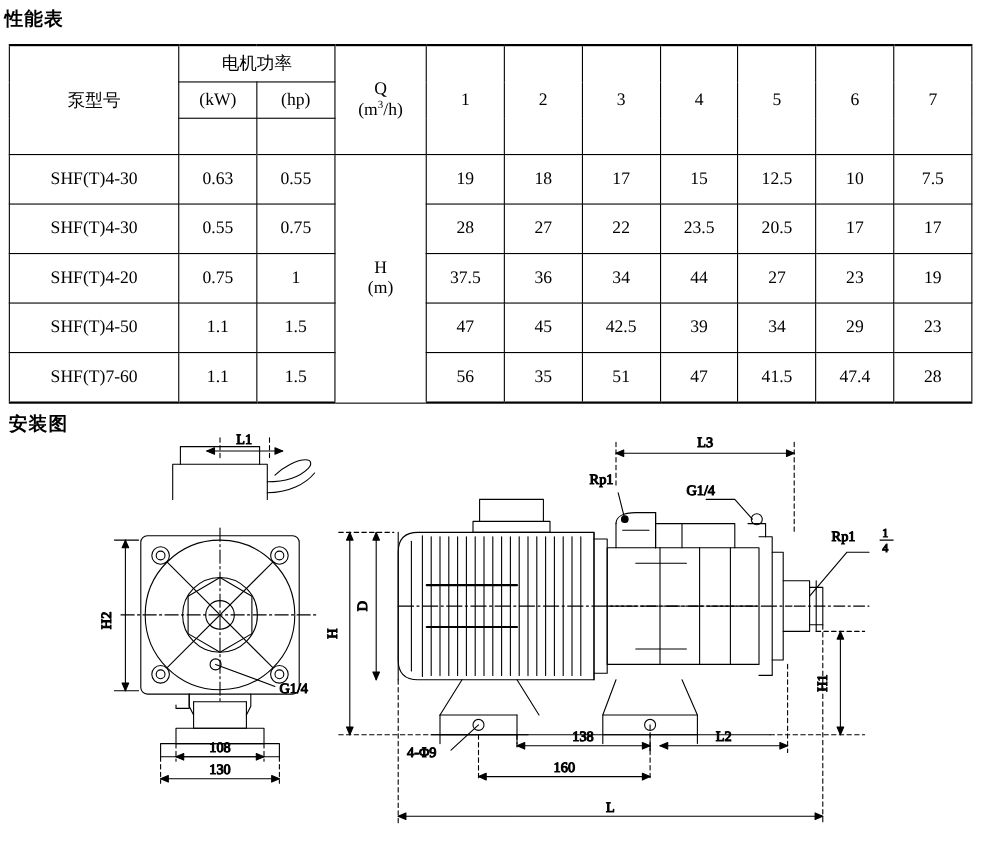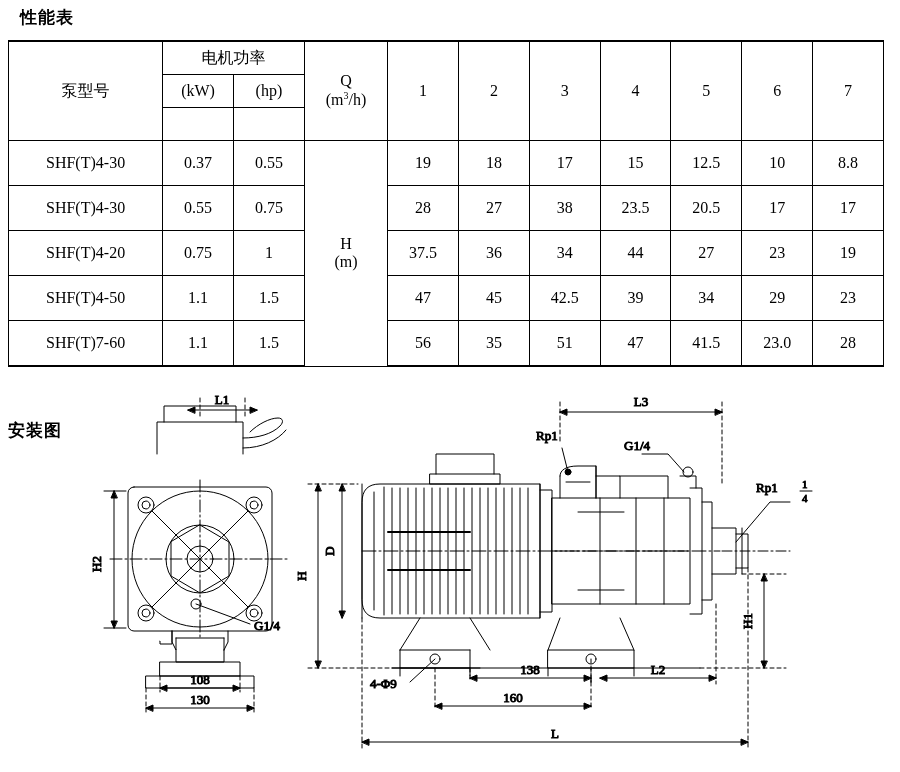--- a/index.html
+++ b/index.html
@@ -18,22 +18,22 @@
 
   
   .section-title {
     position: absolute;
     font-family: "DejaVu Sans", "Liberation Sans", sans-serif;
     font-weight: bold;
     font-size: 20px;
     letter-spacing: 1px;
     color: #000;
   }
-  #perf-title { left: 20px; top: 6px; }
-  #install-title { left: 8px; top: 419px; }
+  #perf-title { left: 4px; top: 6px; }
+  #install-title { left: 8px; top: 374px; }
 
   
   #perf-table-wrap {
     position: absolute;
     left: 8px;
     top: 40px;
     width: 876px;
   }
   table.perf {
     border-collapse: collapse;
@@ -121,42 +121,42 @@
         <td>(kW)</td>
         <td>(hp)</td>
       </tr>
       <tr class="head">
         <td class="nb-t nb-b" style="border-top:none;border-bottom:none;"></td>
         <td class="nb-t nb-b" style="border-top:none;border-bottom:none;"></td>
       </tr>
 
       <tr>
         <td>SHF(T)4-30</td>
-        <td>0.37</td>
+        <td>0.63</td>
         <td>0.55</td>
         <td rowspan="5" class="q-cell">
           <div>H</div>
           <div>(m)</div>
         </td>
         <td>19</td>
         <td>18</td>
         <td>17</td>
         <td>15</td>
         <td>12.5</td>
         <td>10</td>
-        <td>8.8</td>
+        <td>7.5</td>
       </tr>
 
       <tr>
         <td>SHF(T)4-30</td>
         <td>0.55</td>
         <td>0.75</td>
         <td>28</td>
         <td>27</td>
-        <td>38</td>
+        <td>22</td>
         <td>23.5</td>
         <td>20.5</td>
         <td>17</td>
         <td>17</td>
       </tr>
 
       <tr>
         <td>SHF(T)4-20</td>
         <td>0.75</td>
         <td>1</td>
@@ -184,21 +184,21 @@
 
       <tr>
         <td class="thickline">SHF(T)7-60</td>
         <td class="thickline">1.1</td>
         <td class="thickline">1.5</td>
         <td class="thickline">56</td>
         <td class="thickline">35</td>
         <td class="thickline">51</td>
         <td class="thickline">47</td>
         <td class="thickline">41.5</td>
-        <td class="thickline">23.0</td>
+        <td class="thickline">47.4</td>
         <td class="thickline">28</td>
       </tr>
     </tbody>
   </table>
 </div>
 
 <div class="section-title cjk" id="install-title">安装图</div>
 
 <div id="drawing">
 <svg width="900" height="380" viewBox="0 0 900 380" xmlns="http://www.w3.org/2000/svg">

